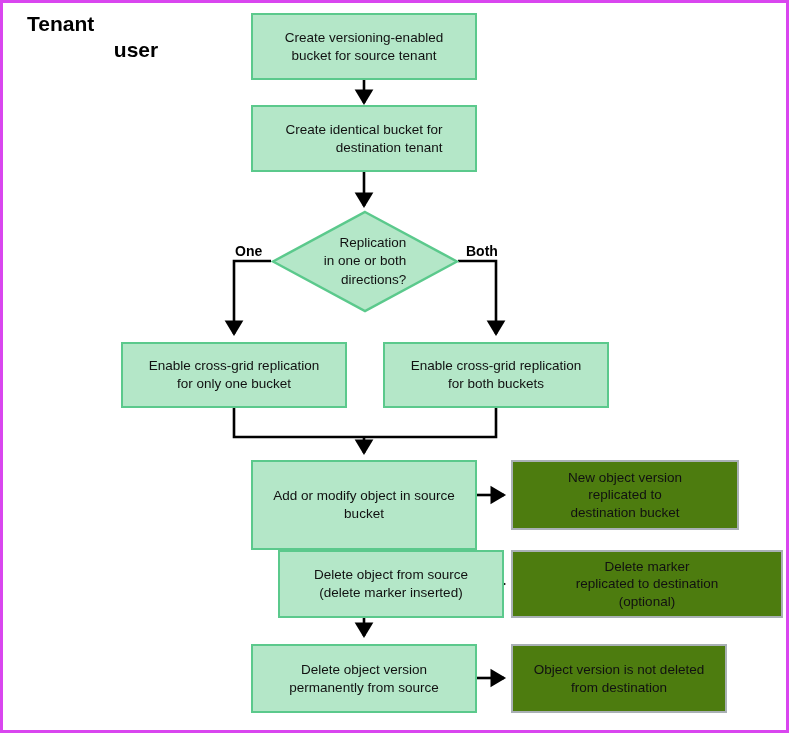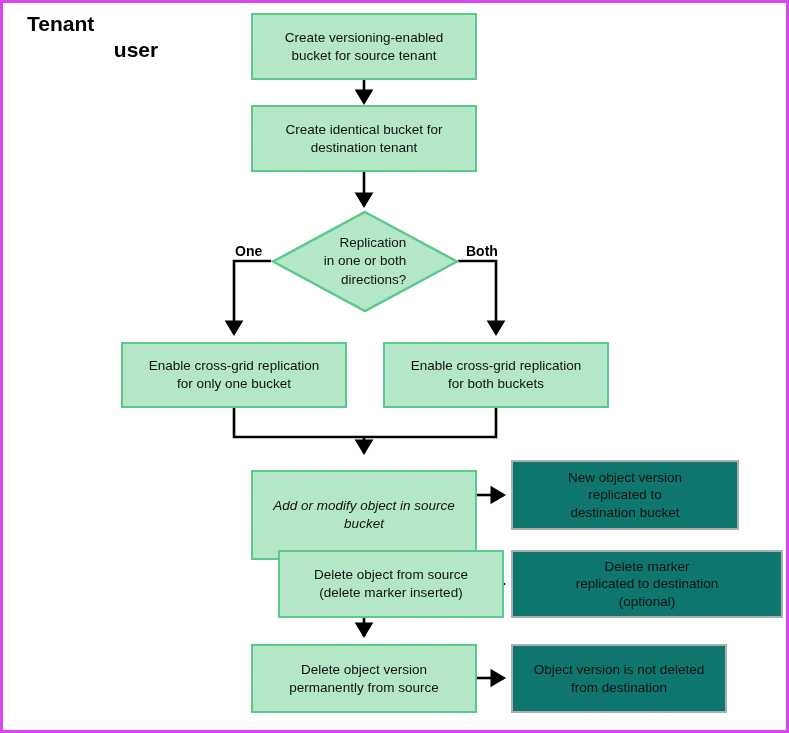--- a/index.html
+++ b/index.html
@@ -43,21 +43,21 @@
     font-size: 13.5px;
     color: #111111;
     line-height: 1.3;
     padding: 18px 8px;
   }
   .node.green {
     background: #b4e7c8;
     border: 2px solid #5bc98c;
   }
   .node.gray {
-    background: #0f766e;
+    background: #4d7c0f;
     border: 2px solid #a9b0b5;
   }
   .node .txt { display: block; white-space: pre-line; }
 
   .diamond-wrap {
     position: absolute;
   }
   .diamond-wrap svg { display: block; }
   .diamond-label {
     position: absolute;
@@ -128,21 +128,21 @@
     <line x1="474" y1="492" x2="501" y2="492" stroke="#000000" stroke-width="2.6" marker-end="url(#arrow)"></line>
     <line x1="474" y1="581" x2="501" y2="581" stroke="#000000" stroke-width="2.6" marker-end="url(#arrow)"></line>
     <line x1="474" y1="675" x2="501" y2="675" stroke="#000000" stroke-width="2.6" marker-end="url(#arrow)"></line>
   </svg>
 
   <div class="node green" style="left:248px; top:10px; width:226px; height:67px;">
     <span class="txt">Create versioning-enabled
 bucket for source tenant</span>
   </div>
 
-  <div class="node green" style="left:248px; top:102px; width:226px; height:67px;">
+  <div class="node green" style="left:248px; top:102px; width:226px; height:67px;text-align:right;">
     <span class="txt">Create identical bucket for
 destination tenant</span>
   </div>
 
   <div class="diamond-wrap" style="left:268px; top:207px; width:188px; height:103px;">
     <svg width="188" height="103" viewBox="0 0 188 103">
       <polygon points="94,2 186,51.5 94,101 2,51.5" fill="#b4e7c8" stroke="#5bc98c" stroke-width="2.5"></polygon>
     </svg>
     <div class="diamond-label">Replication
 in one or both
@@ -155,21 +155,21 @@
   <div class="node green" style="left:118px; top:339px; width:226px; height:66px;">
     <span class="txt">Enable cross-grid replication
 for only one bucket</span>
   </div>
 
   <div class="node green" style="left:380px; top:339px; width:226px; height:66px;">
     <span class="txt">Enable cross-grid replication
 for both buckets</span>
   </div>
 
-  <div class="node green" style="left:248px; top:467px; width:226px; height:90px;font-style:italic;">
+  <div class="node green" style="left:248px; top:457px; width:226px; height:90px;">
     <span class="txt">Add or modify object in source
 bucket</span>
   </div>
 
   <div class="node gray" style="left:508px; top:457px; width:228px; height:70px;">
     <span class="txt">New object version
 replicated to
 destination bucket</span>
   </div>
 

